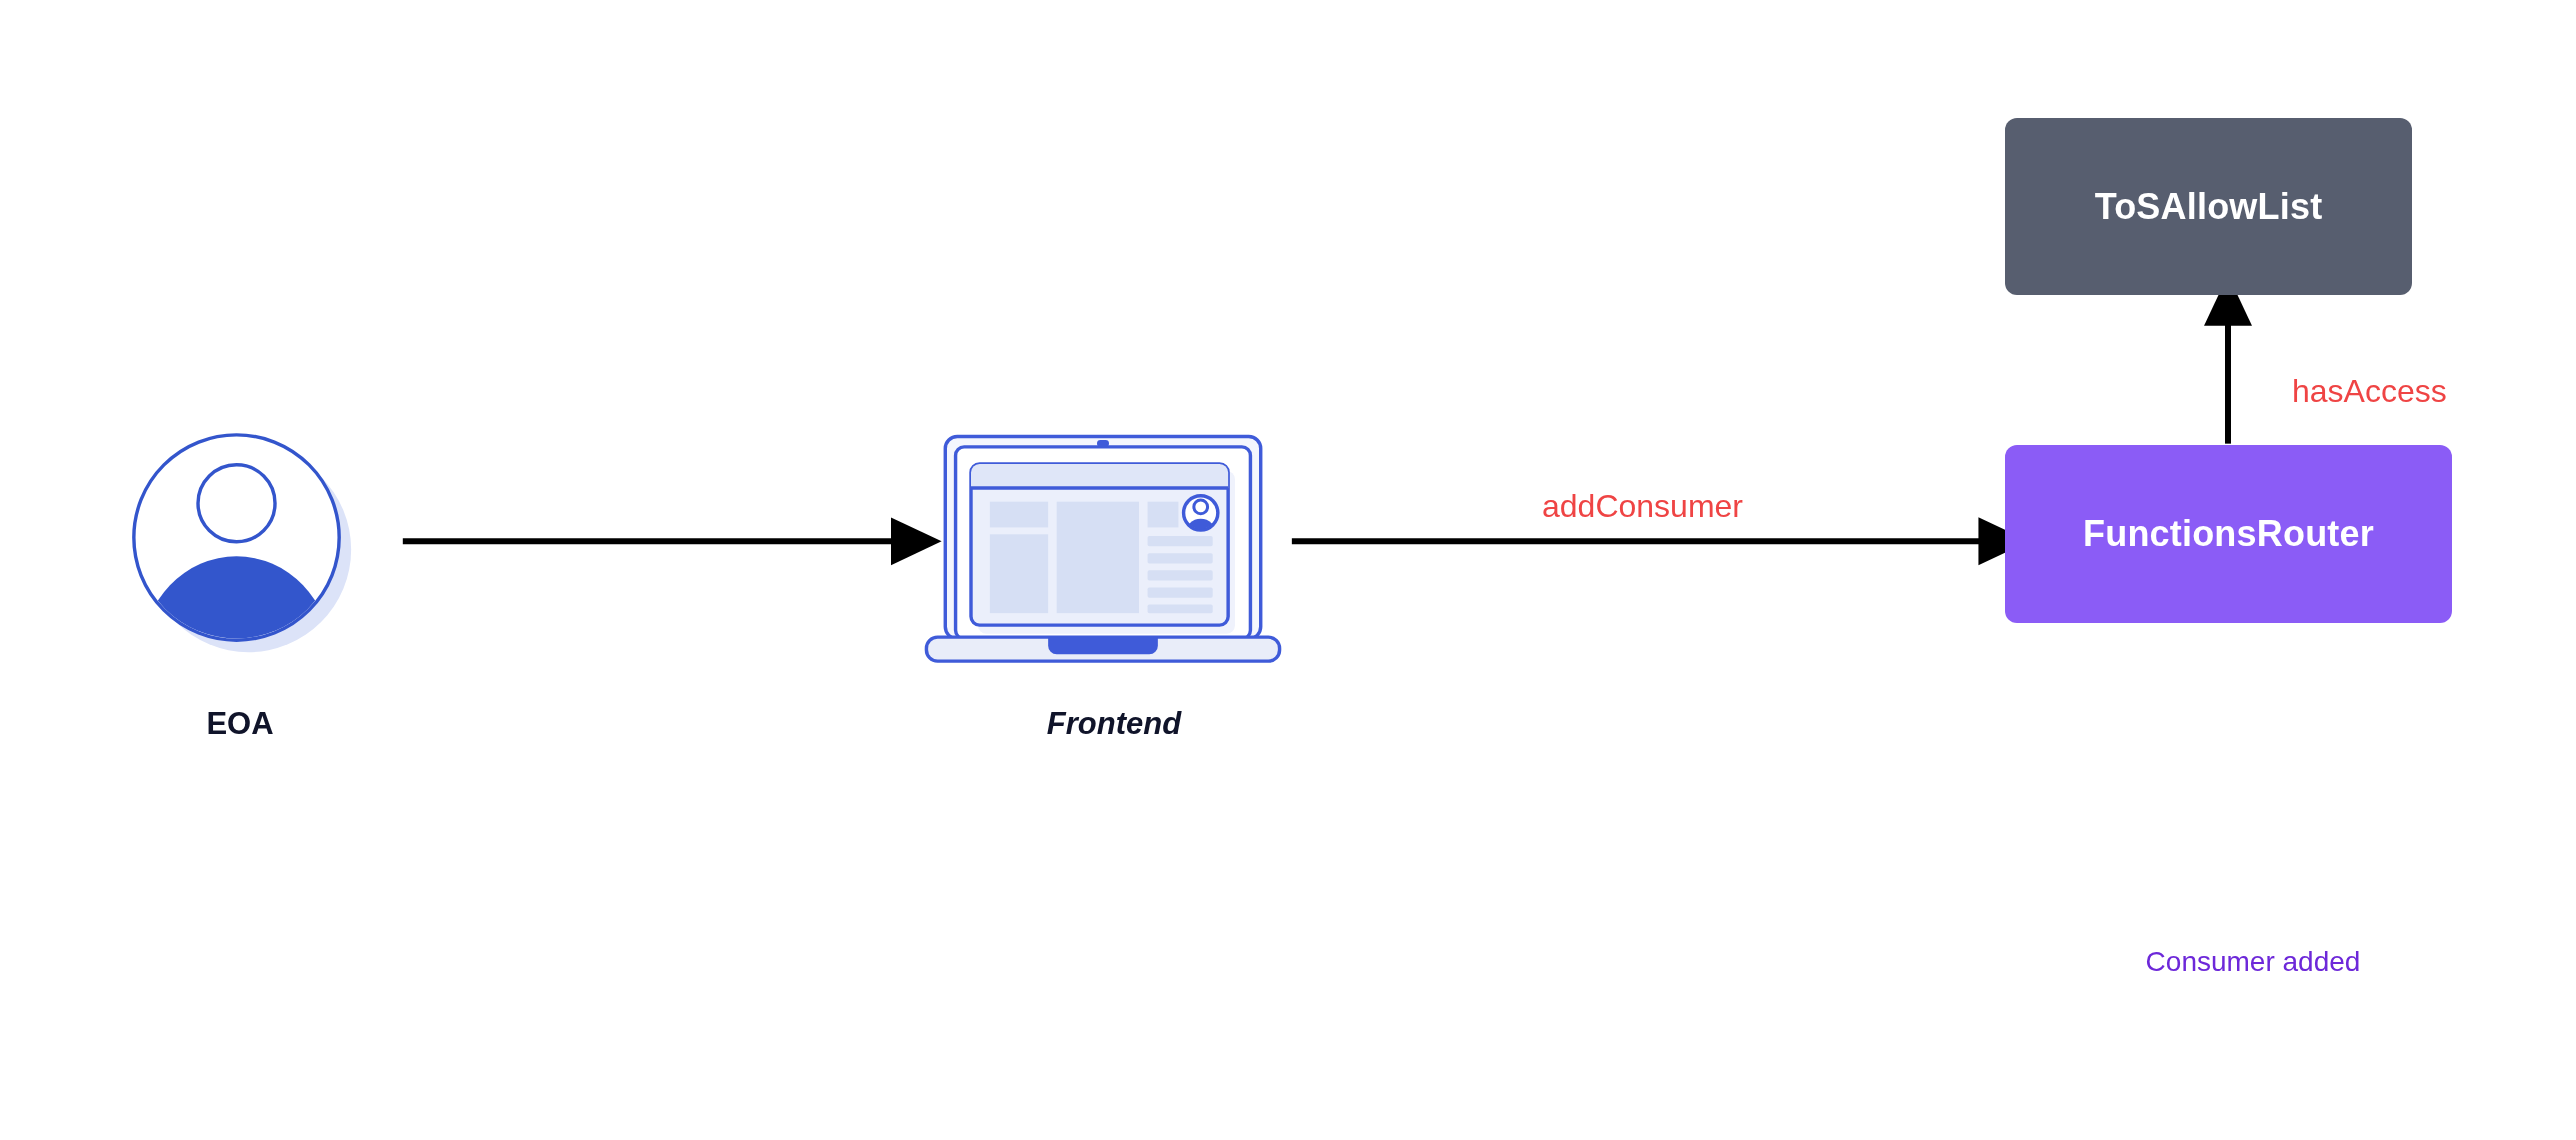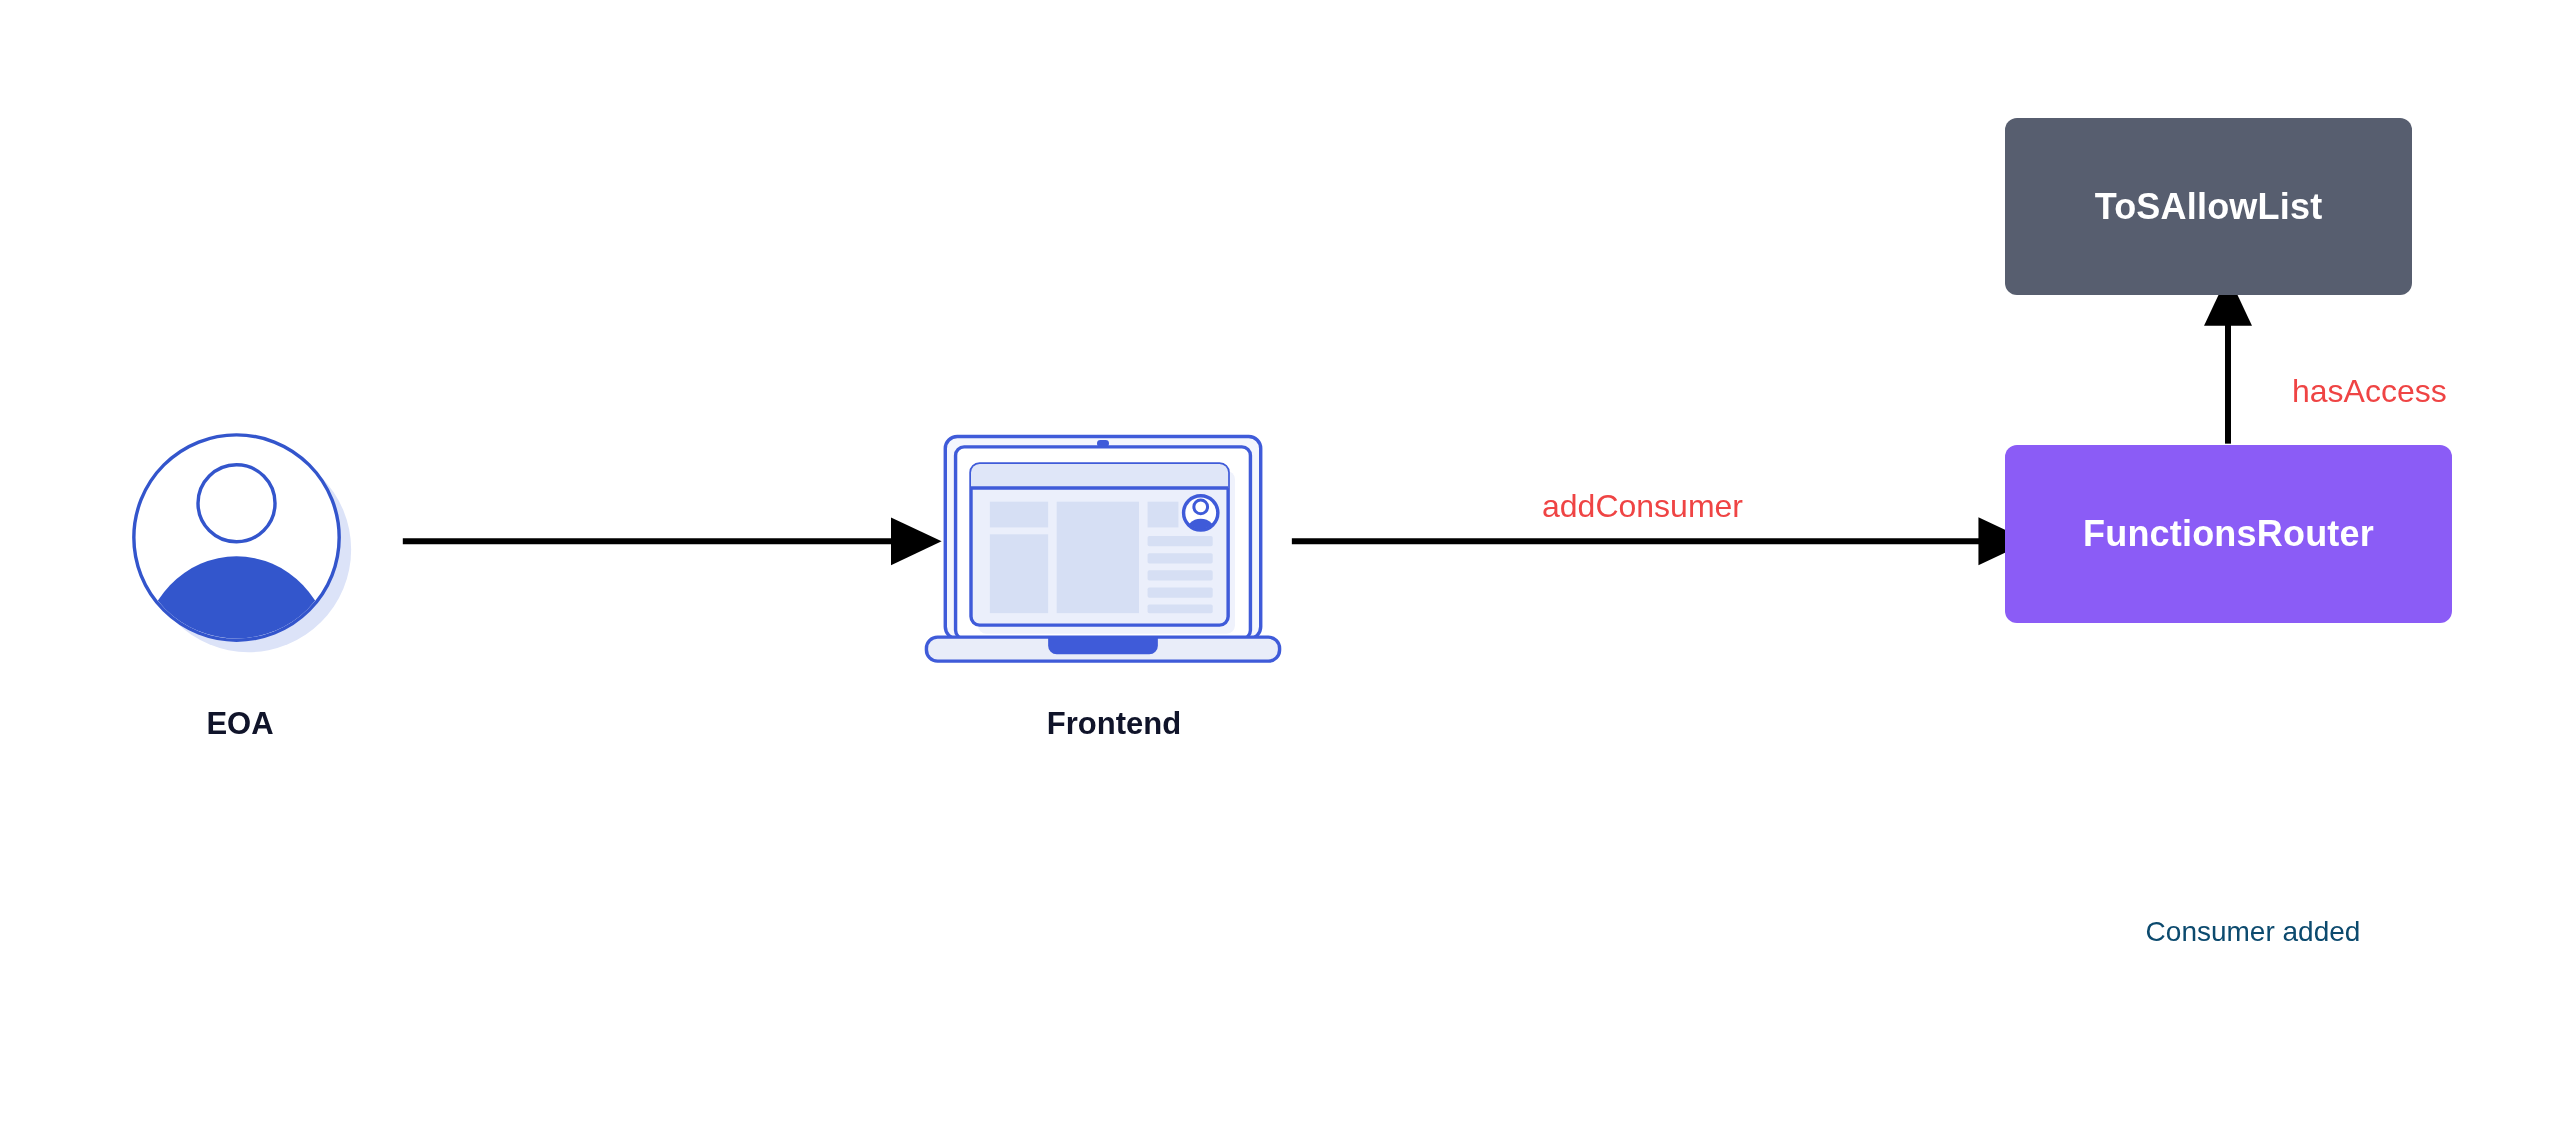--- a/index.html
+++ b/index.html
@@ -50,40 +50,40 @@
   .node-caption {
     position: absolute;
     text-align: center;
     color: #10142a;
     font-size: 31px;
     font-weight: 700;
     line-height: 1;
     white-space: nowrap;
   }
   #caption-eoa { left: 120px; top: 708px; width: 240px; }
-  #caption-frontend { left: 900px; top: 708px; width: 428px; }
+  #caption-frontend { left: 900px; top: 708px; width: 428px; font-style: italic; }
 
   
   .edge-label {
     position: absolute;
     color: #ef4444;
     font-size: 32px;
     font-weight: 400;
     line-height: 1;
     white-space: nowrap;
   }
   #label-add-consumer { left: 1542px; top: 490px; }
   #label-has-access   { left: 2292px; top: 375px; }
 
   
   #caption-consumer-added {
     position: absolute;
-    left: 2056px; top: 918px; width: 394px;
+    left: 2056px; top: 948px; width: 394px;
     text-align: center;
-    color: #0c4a6e;
+    color: #6d28d9;
     font-size: 28px;
     font-weight: 400;
     line-height: 1;
     white-space: nowrap;
   }
 
   
   #arrow-layer {
     position: absolute;
     left: 0; top: 0;

